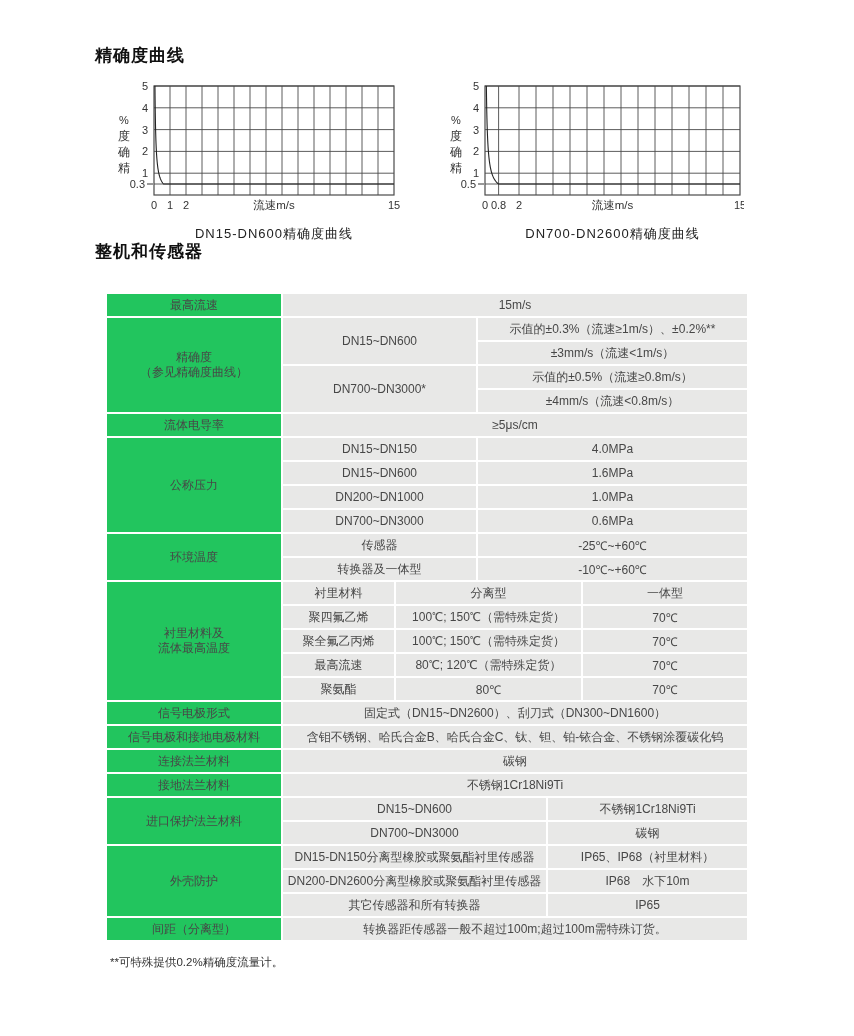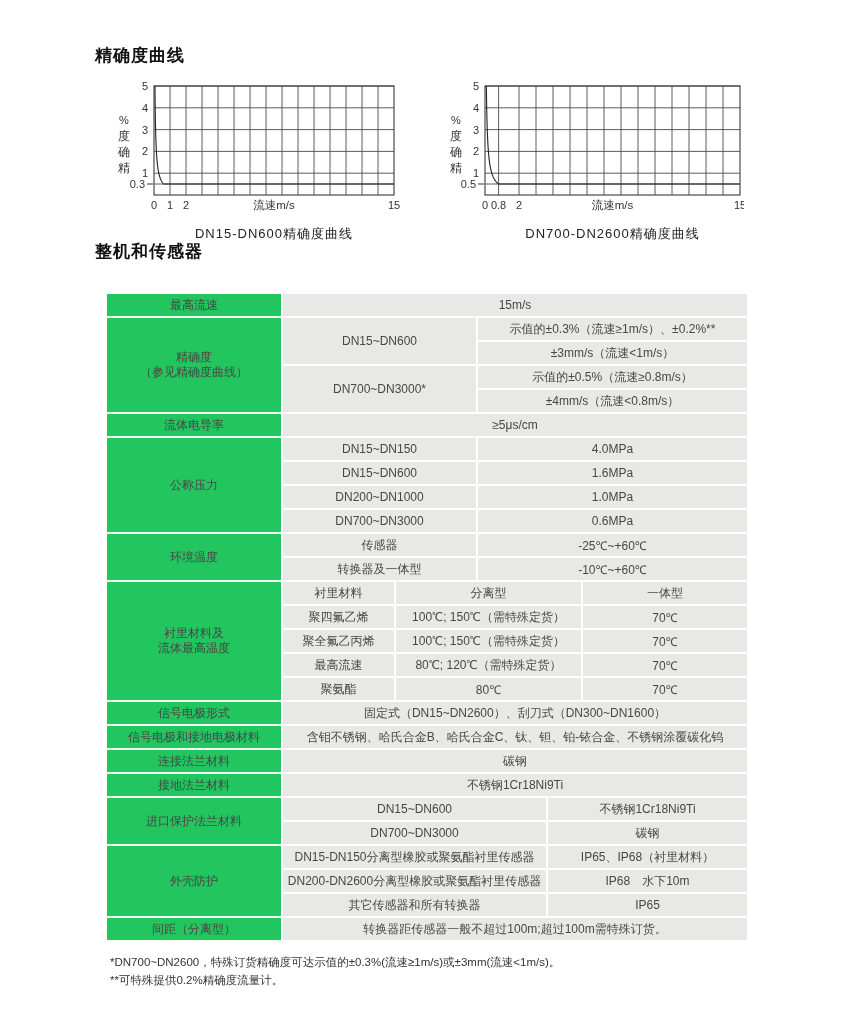--- a/index.html
+++ b/index.html
@@ -245,17 +245,16 @@
         <td colspan="2">IP65</td>
       </tr>
       <tr>
         <td class="lbl">间距（分离型）</td>
         <td colspan="5">转换器距传感器一般不超过100m;超过100m需特殊订货。</td>
       </tr>
     </tbody>
   </table>
 
   <div class="footnotes">
-    <div>*DN700~DN2600，特殊订货精确度可达示值的±0.3%(流速≥1m/s)或±3mm(流速&lt;1m/s)。</div>
     <div>**可特殊提供0.2%精确度流量计。</div>
   </div>
 
 </div>
 
 </body></html>

